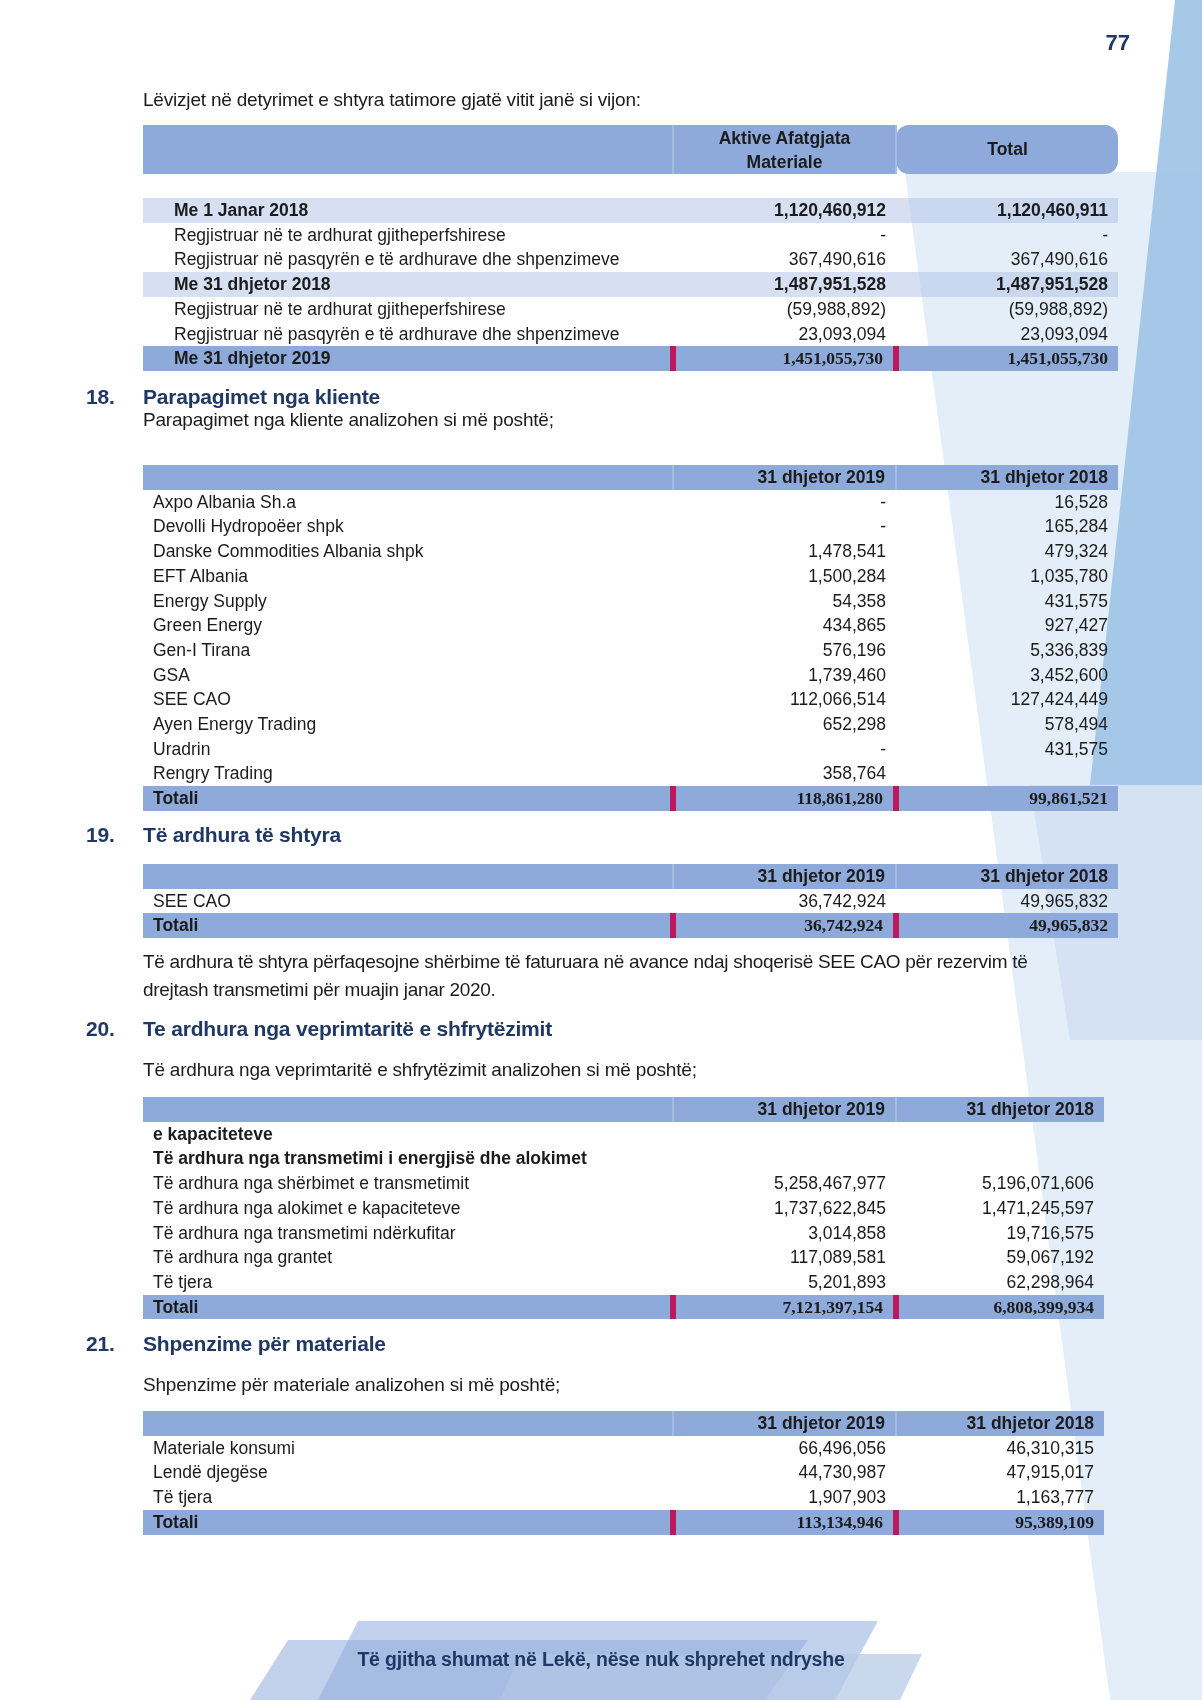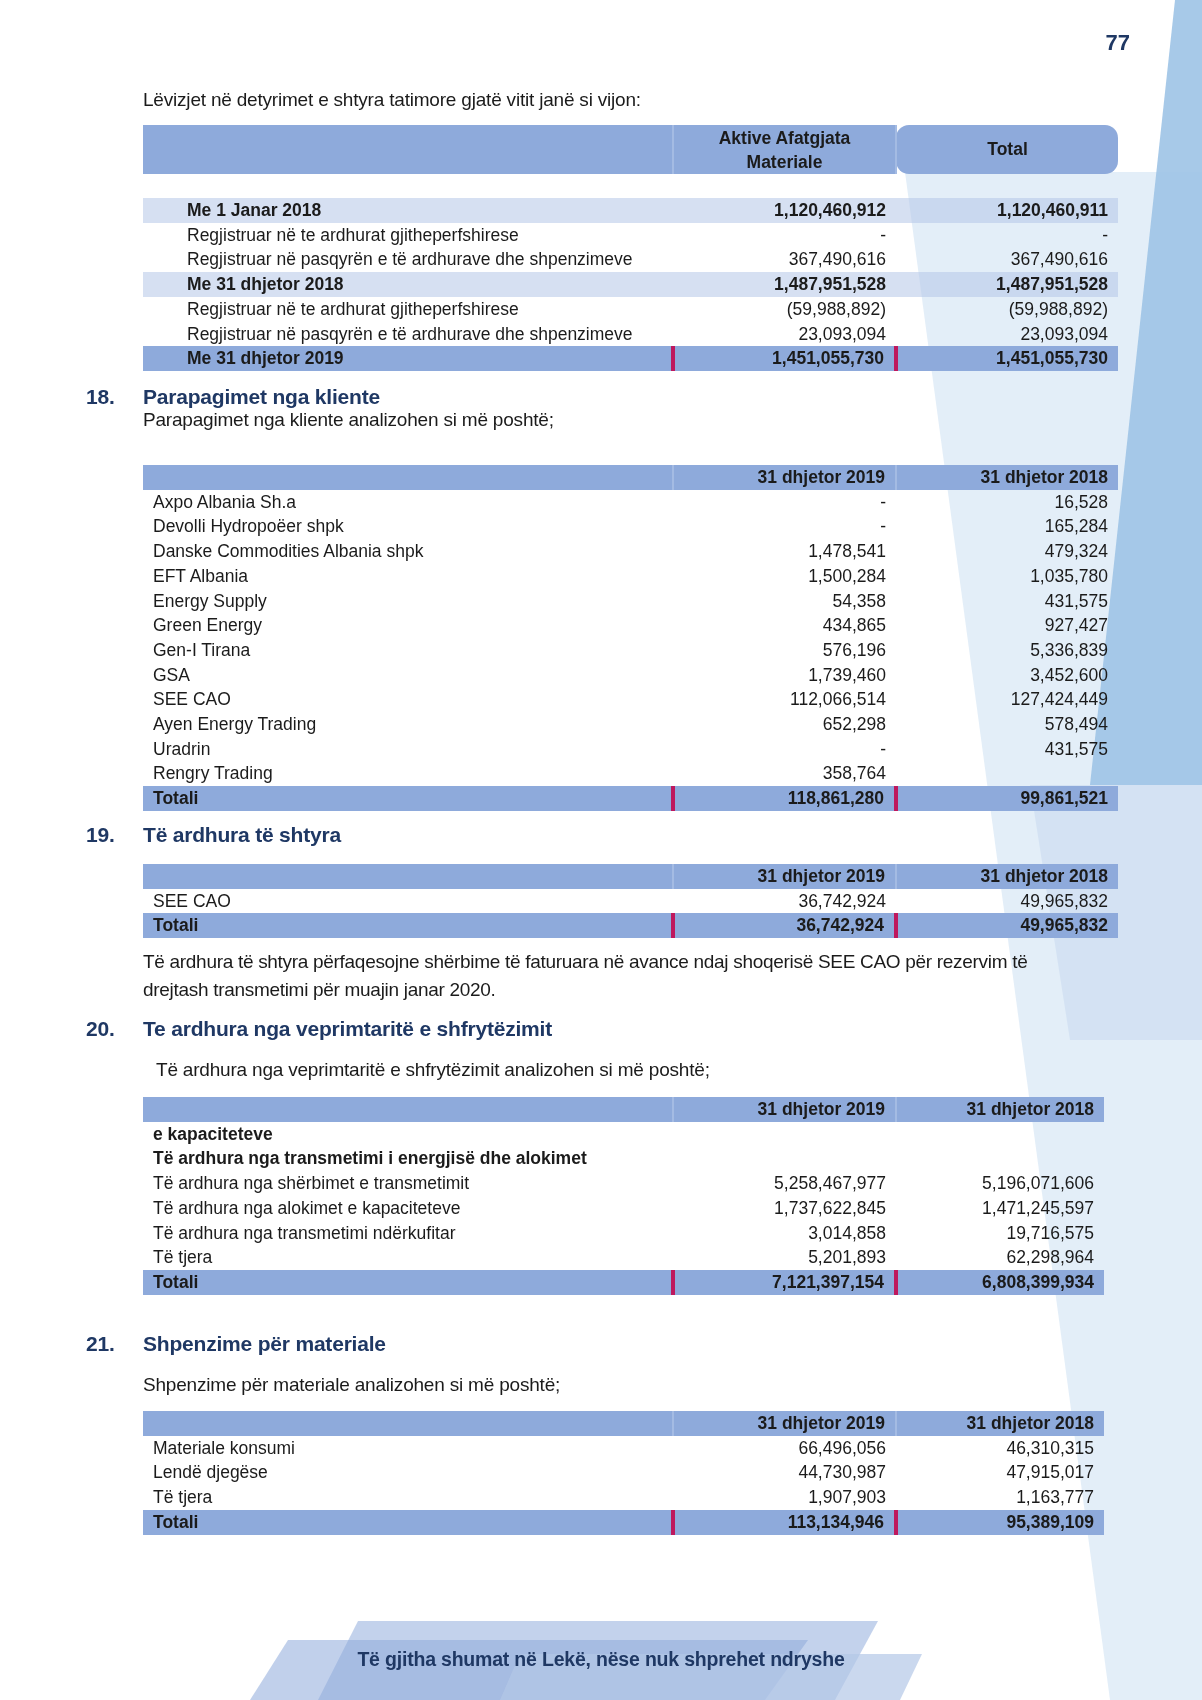--- a/index.html
+++ b/index.html
@@ -19,24 +19,24 @@
   .para { font-size: 19px; line-height: 28px; color: #1b1b1b; letter-spacing: -0.3px; }
 
   table.fin { position: absolute; border-collapse: collapse; font-size: 17.5px; table-layout: fixed; }
   table.fin td, table.fin th { padding: 0 10px; white-space: nowrap; height: 24.7px; line-height: 24.7px; }
   table.fin th { font-weight: bold; color: #1b1b1b; }
   table.fin .num { text-align: right; }
   table.fin .lbl { text-align: left; }
   tr.hdr th { background: #8eaadb; }
   tr.hdr th + th { border-left: 2px solid #a4bbe3; }
   tr.tot td { background: #8eaadb; font-weight: bold; }
-  tr.tot td + td { border-left: 4px solid #be185d; }
+  tr.tot td + td { border-left: 6px solid #be185d; font-family: Liberation Serif, serif; }
   tr.sub td { background: rgba(180,198,231,0.55); font-weight: bold; }
   tr.bold td { font-weight: bold; }
-  .indent td.lbl { padding-left: 44px; }
+  .indent td.lbl { padding-left: 31px; }
 
   .footer-text { position: absolute; left: 0; width: 1202px; top: 1648px; text-align: center;
     font-weight: bold; font-size: 19.5px; color: #1f3864; letter-spacing: -0.2px; }
 </style>
 </head>
 <body>
 
 <svg class="bg-shape" style="left:0;top:0" width="1202" height="1700" viewBox="0 0 1202 1700">
 
   <polygon points="905,172 1202,172 1202,1700 1110,1700" fill="#deebf7" opacity="0.85"></polygon>
@@ -228,21 +228,21 @@
 
 <div class="abs para" style="left:143px; top:948px; width:980px;">
   <div>Të ardhura të shtyra përfaqesojne shërbime të faturuara në avance ndaj shoqerisë SEE CAO për rezervim të</div>
   <div>drejtash transmetimi për muajin janar 2020.</div>
 </div>
 
 <div class="abs sec-title" style="top:1017px; left:0; width:1202px;">
   <span class="sec-num">20.</span>
   <span class="sec-text">Te ardhura nga veprimtaritë e shfrytëzimit</span>
 </div>
-<div class="abs intro" style="left:143px; top:1059px;margin-left:13px;">Të ardhura nga veprimtaritë e shfrytëzimit analizohen si më poshtë;</div>
+<div class="abs intro" style="left:143px; top:1059px;">Të ardhura nga veprimtaritë e shfrytëzimit analizohen si më poshtë;</div>
 
 <table class="fin" style="left:143px; top:1097px; width:961px;">
   <colgroup>
       <col style="width:530px">
       <col style="width:223px">
       <col style="width:208px">
     </colgroup>
   <tbody>
       <tr class="hdr">
     <th></th>
@@ -262,20 +262,25 @@
       </tr>
   <tr>
         <td class="lbl">Të ardhura nga alokimet e kapaciteteve</td>
         <td class="num">1,737,622,845</td>
         <td class="num">1,471,245,597</td>
       </tr>
   <tr>
         <td class="lbl">Të ardhura nga transmetimi ndërkufitar</td>
         <td class="num">3,014,858</td>
         <td class="num">19,716,575</td>
+      </tr>
+  <tr>
+        <td class="lbl">Të ardhura nga grantet</td>
+        <td class="num">117,089,581</td>
+        <td class="num">59,067,192</td>
       </tr>
   <tr>
         <td class="lbl">Të tjera</td>
         <td class="num">5,201,893</td>
         <td class="num">62,298,964</td>
       </tr>
   <tr class="tot">
         <td class="lbl">Totali</td>
         <td class="num">7,121,397,154</td>
         <td class="num">6,808,399,934</td>

